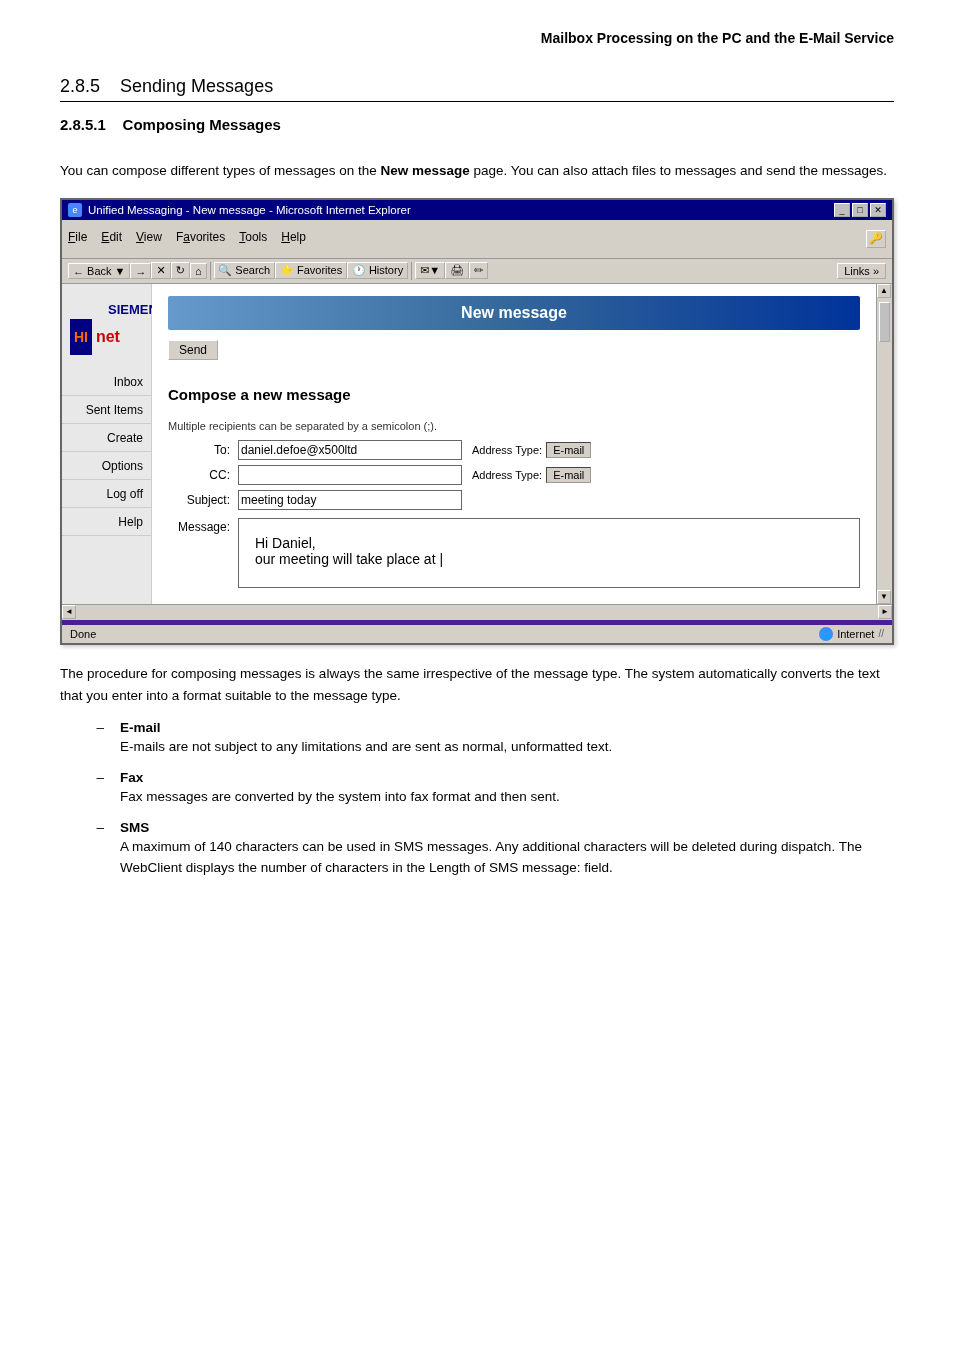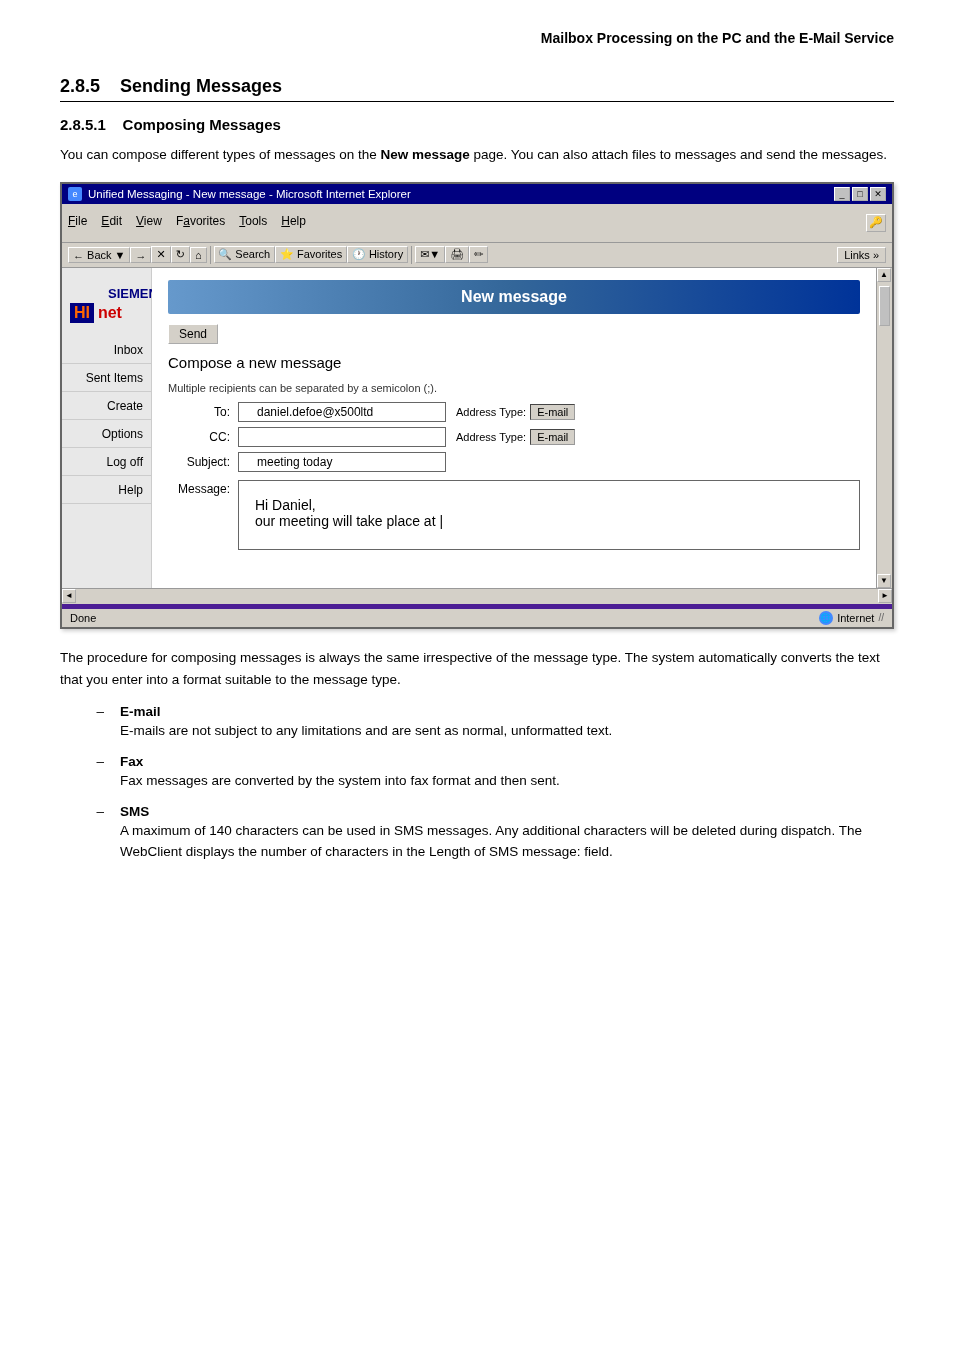--- a/index.html
+++ b/index.html
@@ -26,26 +26,26 @@
     }
     .header-title {
       font-weight: bold;
       font-size: 14px;
     }
     .header-subtitle {
       font-size: 13px;
     }
     .section-number {
       font-size: 18px;
-      font-weight: bold;
+      font-weight: normal;
     }
     .subsection-heading {
       font-size: 15px;
       font-weight: bold;
-      margin-bottom: 12px;
+      margin-bottom: 28px;
     }
 
     .intro-text {
       font-size: 13.5px;
       line-height: 1.55;
       margin-bottom: 16px;
     }
 
     
     .browser-window {
@@ -190,28 +190,28 @@
       margin-bottom: 10px;
       border-radius: 2px;
     }
 
     .send-btn {
       background: #d4d0c8;
       border: 1px outset #fff;
       padding: 2px 10px;
       font-size: 12px;
       cursor: pointer;
-      margin-bottom: 10px;
+      margin-bottom: 26px;
       display: inline-block;
     }
 
     .compose-title {
       font-size: 15px;
-      font-weight: normal;
-      margin-bottom: 11px;
+      font-weight: bold;
+      margin-bottom: 17px;
     }
 
     .recipients-note {
       font-size: 11px;
       color: #333;
       margin-bottom: 8px;
     }
 
     .compose-form {
       font-size: 12px;
@@ -224,25 +224,25 @@
     }
 
     .form-label {
       width: 70px;
       font-size: 12px;
       text-align: right;
       padding-right: 8px;
     }
 
     .form-input {
-      width: 208px;
+      width: 224px;
       height: 20px;
       border: 1px solid #666;
       font-size: 12px;
-      padding: 1px 18px;
+      padding: 1px 2px;
       background: #fff;
     }
 
     .address-type {
       margin-left: 10px;
       font-size: 11px;
       display: flex;
       align-items: center;
       gap: 4px;
     }
@@ -453,21 +453,21 @@
       <span class="toolbar-right" style="font-size:11px; background:#d4d0c8; border:1px outset #fff; padding:1px 6px; cursor:pointer;">Links »</span>
     </div>
 
     <div class="browser-content">
 
       <div class="sidebar">
         <div class="sidebar-logo">
           <div style="display:flex; align-items:flex-end; gap:2px;margin-left:38px;">
             <div style="font-size:13px; font-weight:bold; color:#000080;">SIEMENS</div>
           </div>
-          <div style="background:#000080; color:#ff6600; font-size:16px; padding:1px 4px; display:inline-block; margin-top:2px; font-weight:bold;">HI</div>
+          <div style="background:#000080; color:#ff6600; font-size:14px; padding:10px 4px; display:inline-block; margin-top:2px; font-weight:bold;">HI</div>
           <span style="color:#cc0000; font-size:16px; font-weight:bold;">net</span>
         </div>
         <div class="sidebar-nav">
           <div class="sidebar-item">Inbox</div>
           <div class="sidebar-item">Sent Items</div>
           <div class="sidebar-item">Create</div>
           <div class="sidebar-item">Options</div>
           <div class="sidebar-item">Log off</div>
           <div class="sidebar-item">Help</div>
         </div>

